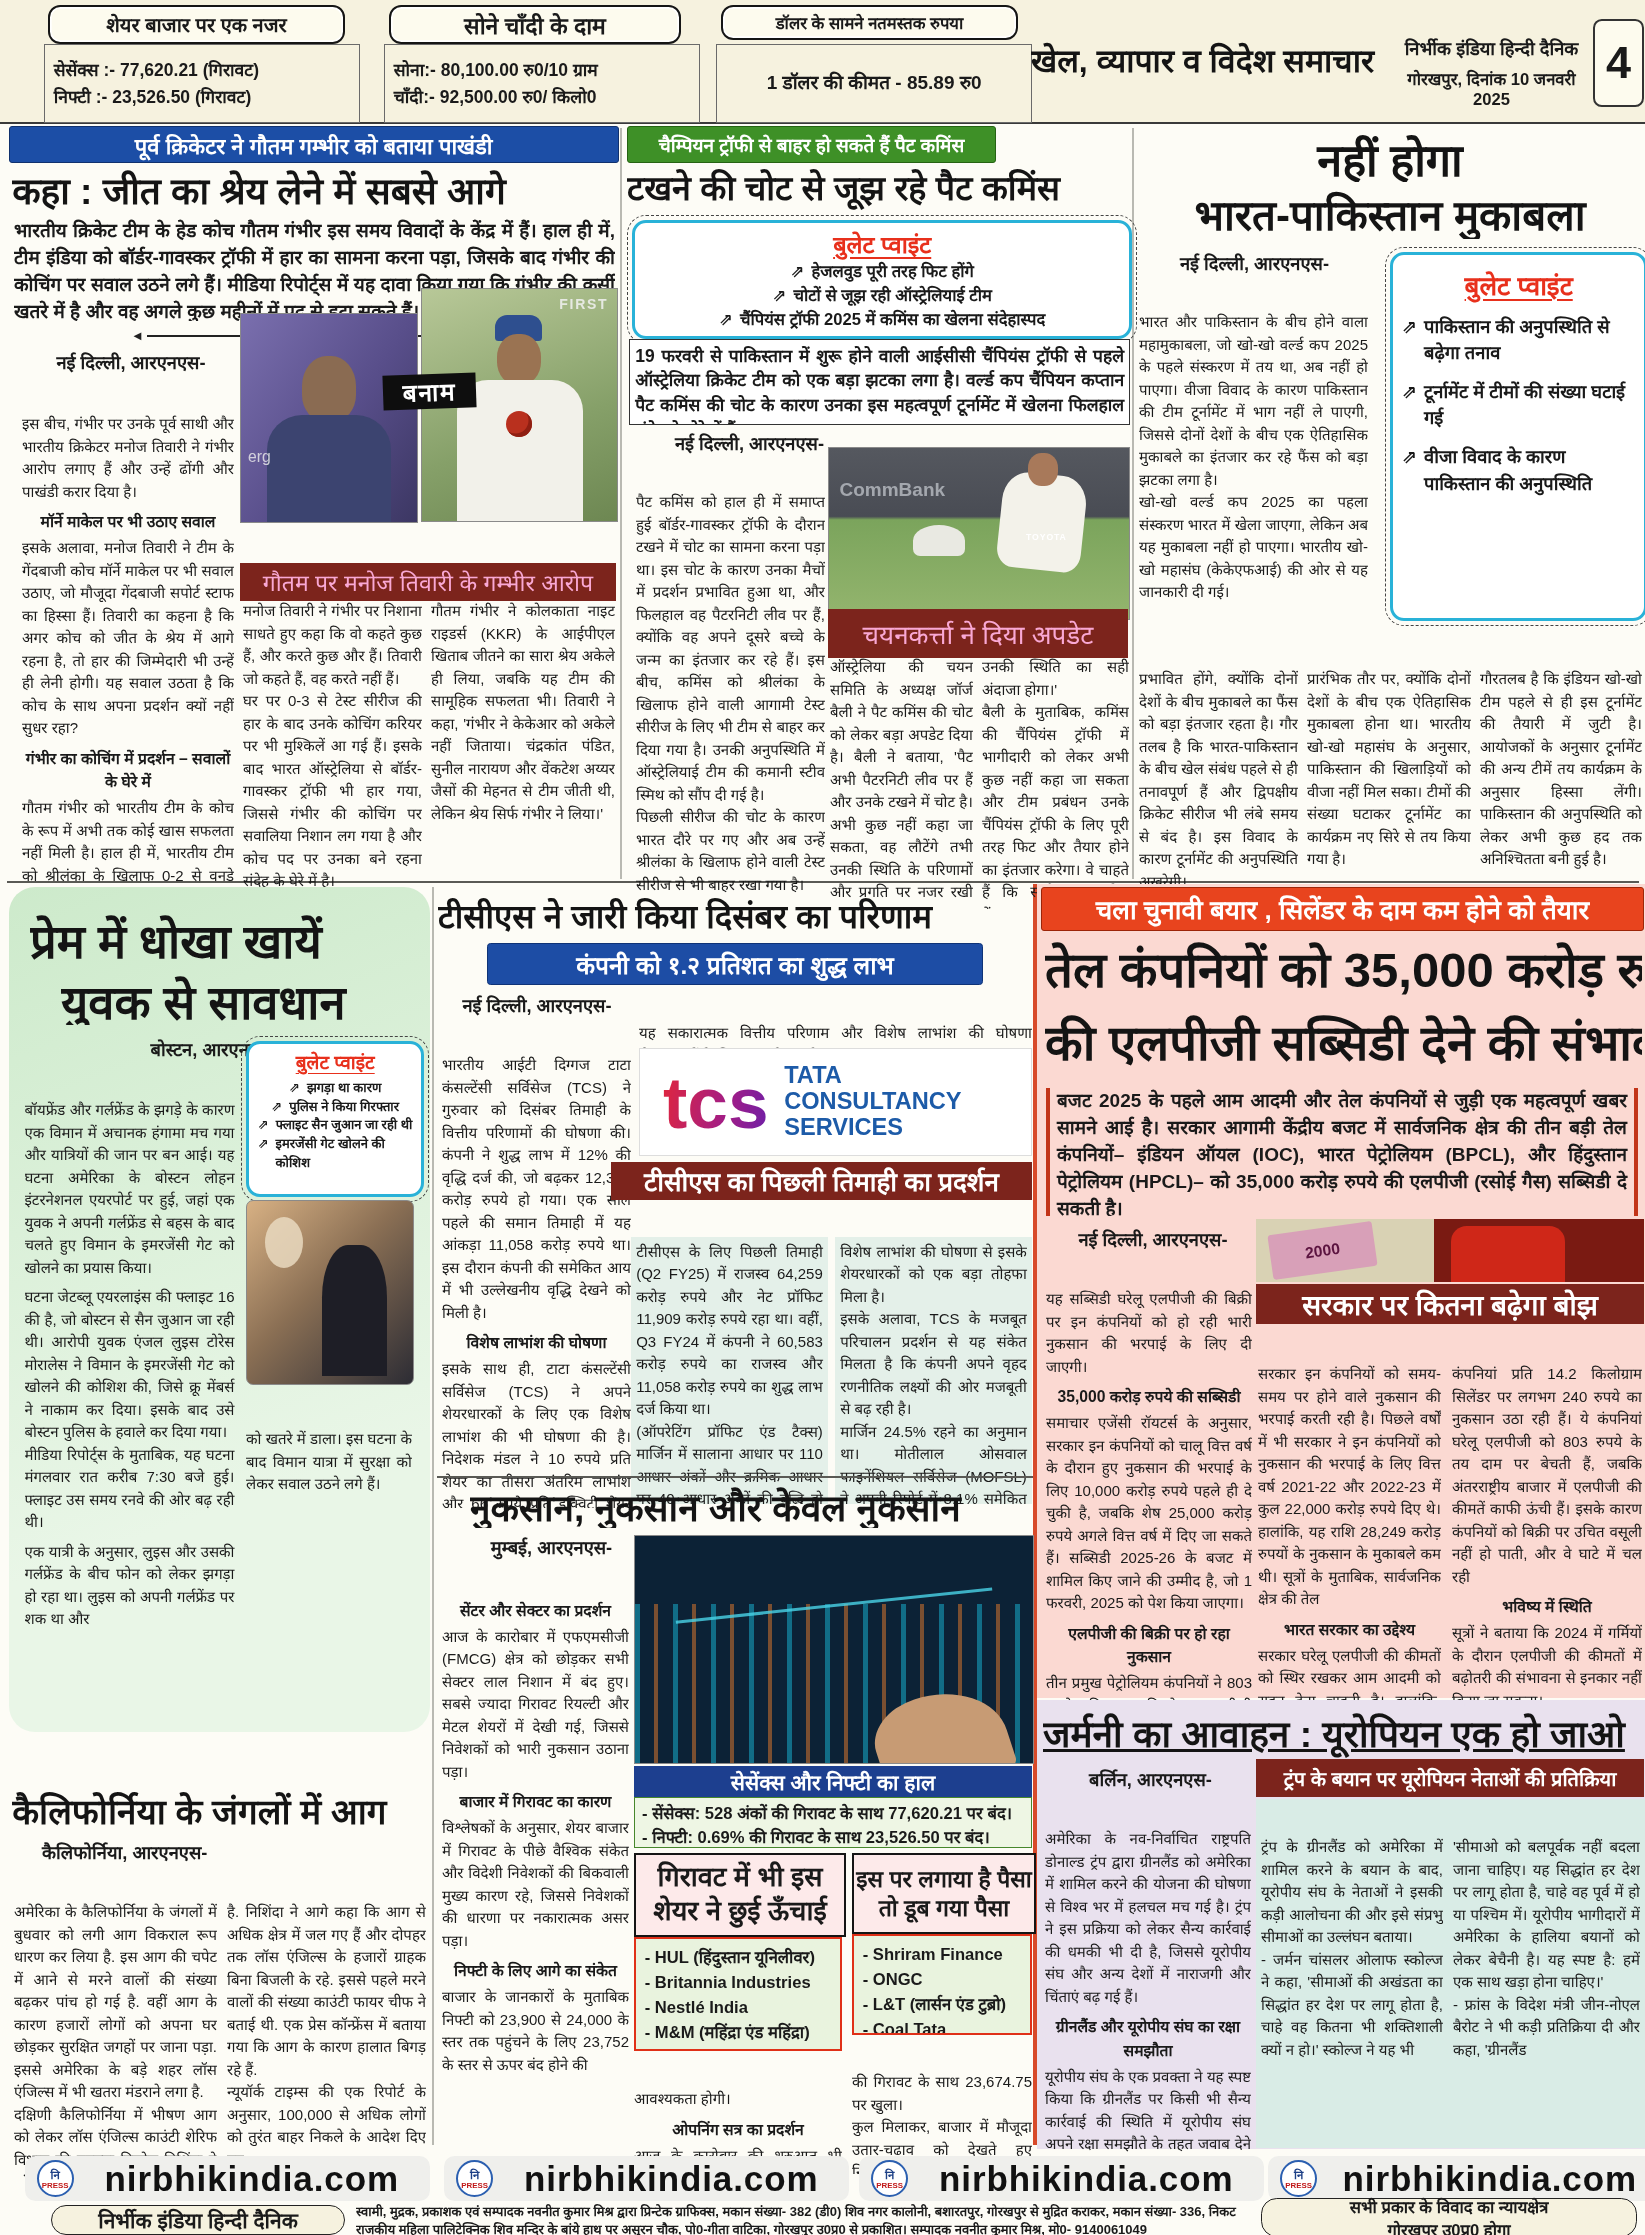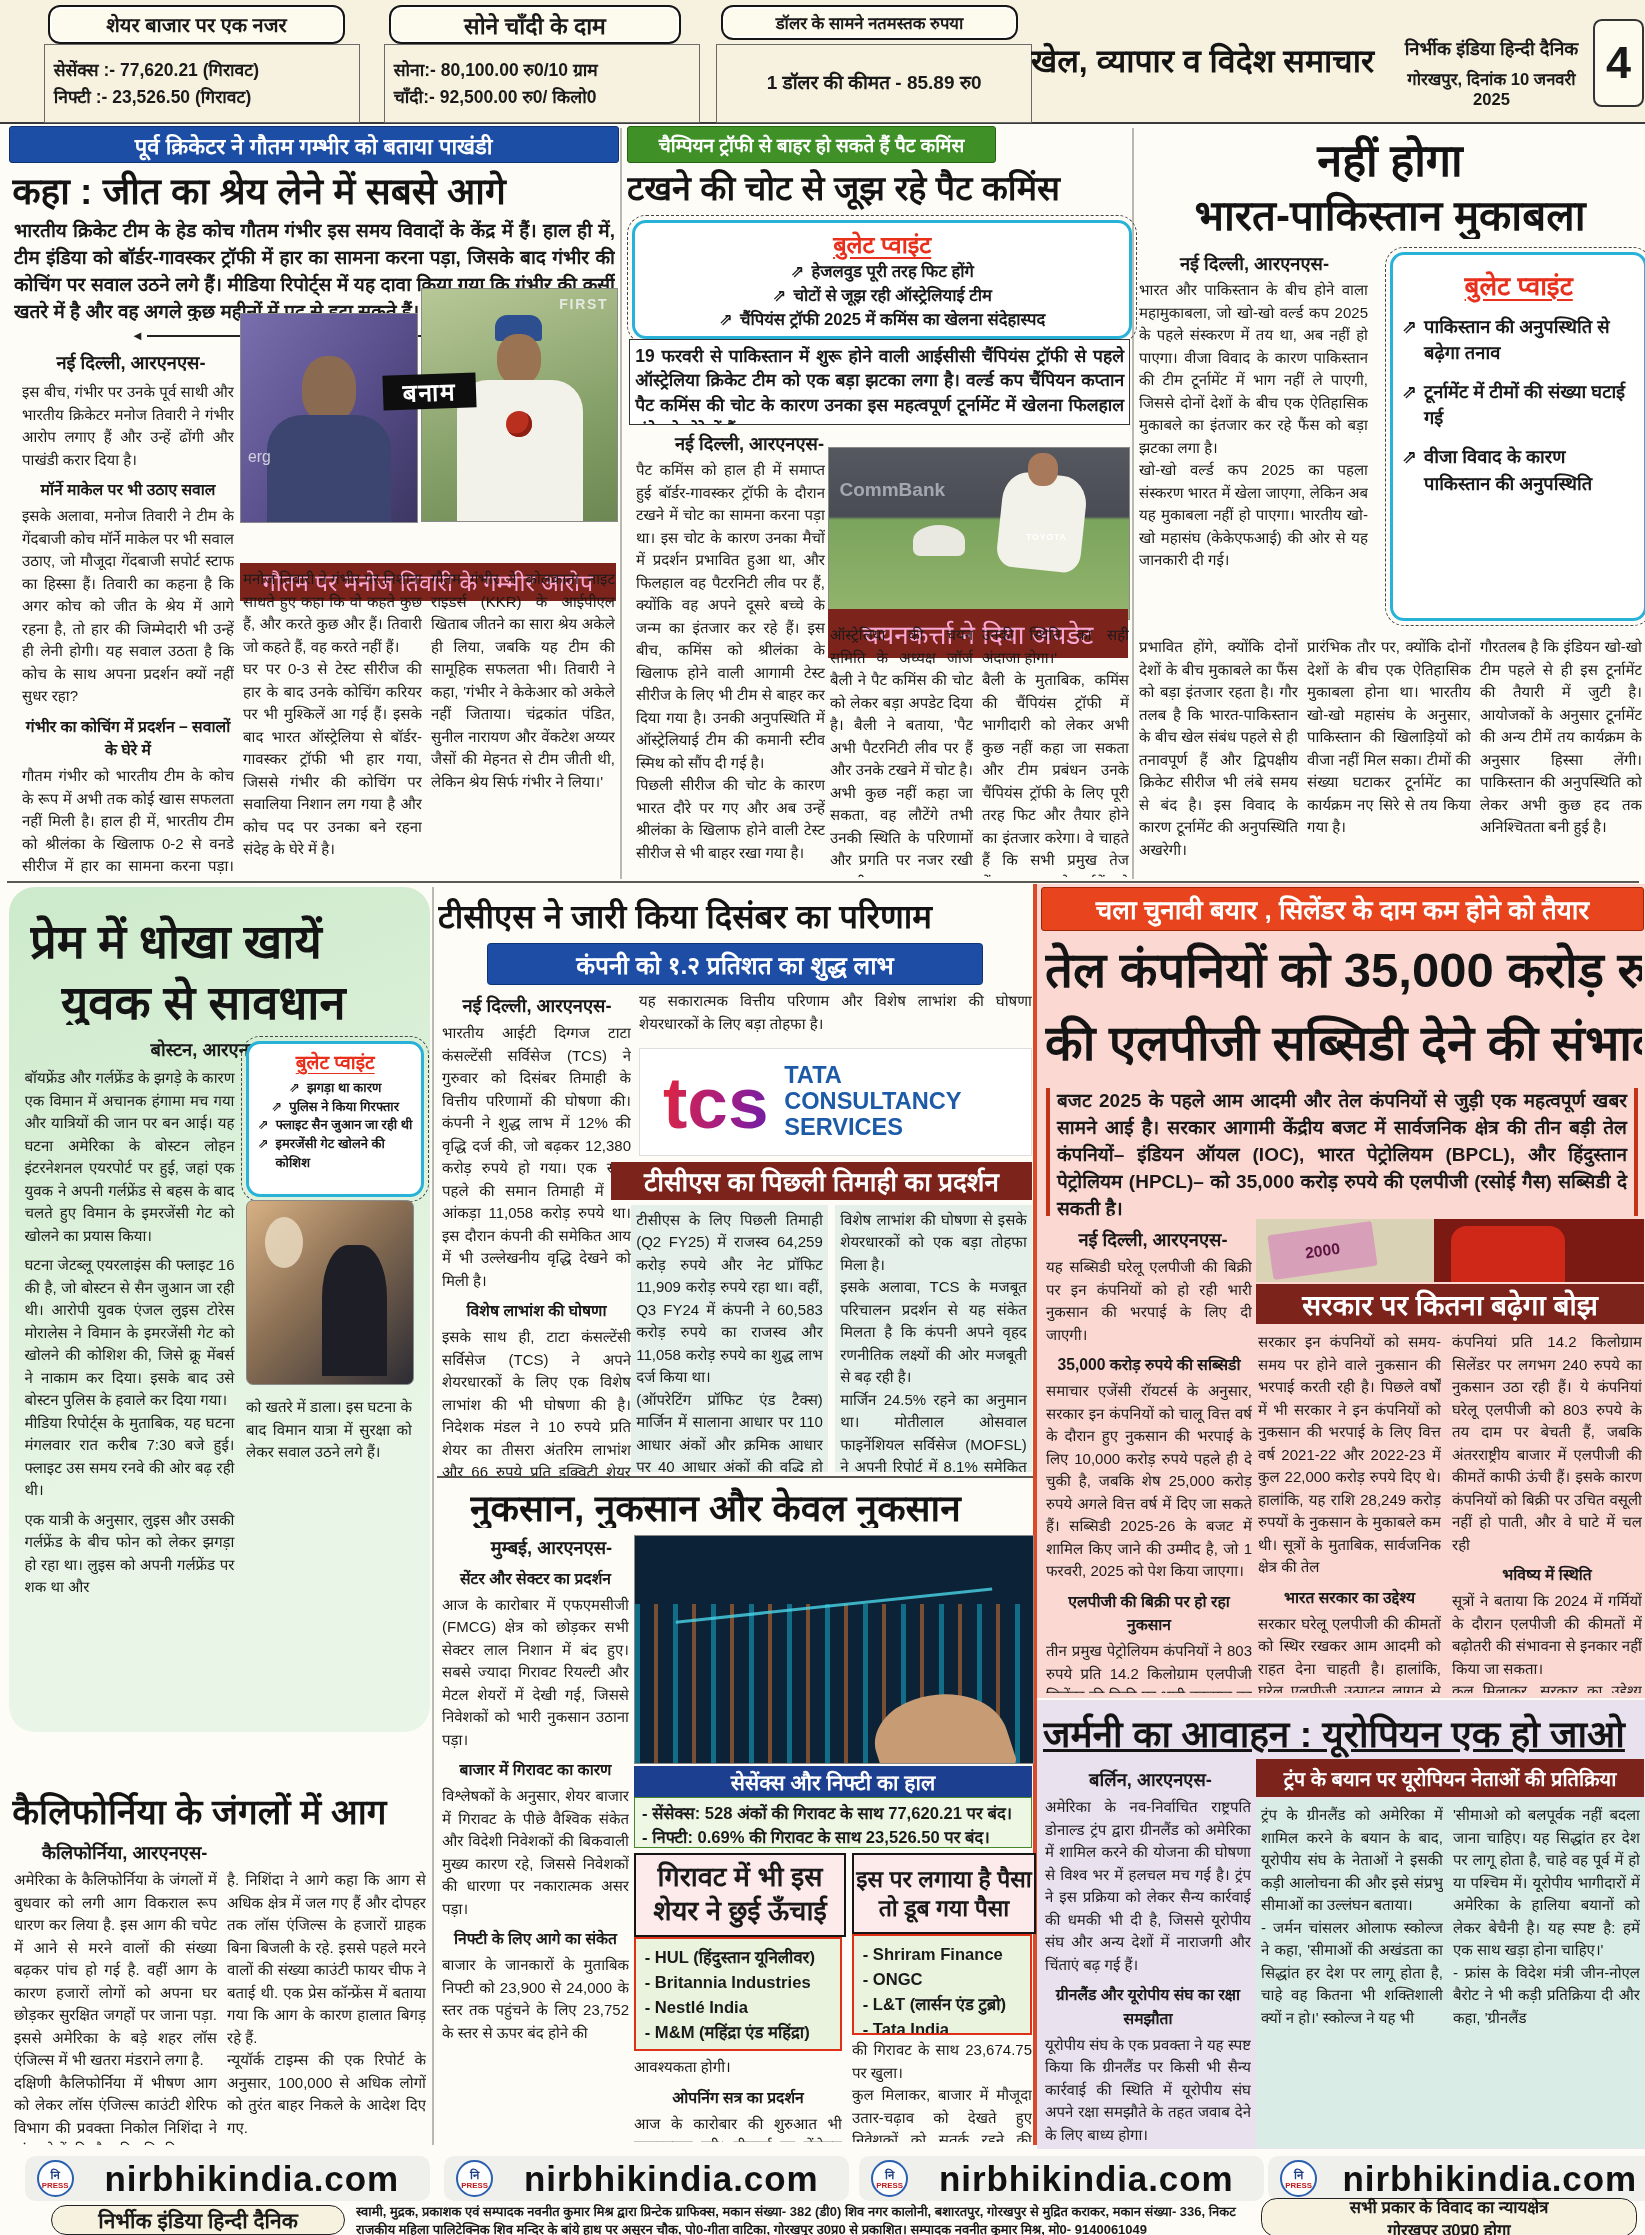--- a/index.html
+++ b/index.html
@@ -12,21 +12,21 @@
   .cell{background:#f6f2df;border:1.7px solid #6a6a6a;padding:3.5px 8.7px;display:flex;flex-direction:column;
         justify-content:center;font-weight:800;}
   .cell div{line-height:1.5;}
   .banner{color:#fff;font-weight:800;display:flex;align-items:center;justify-content:center;border-radius:3px;}
   .b-blue{background:#1c4ea6;border:1.7px solid #10316e;}
   .b-green{background:#3e9027;border:1.7px solid #256313;}
   .b-red{background:#e8441e;border:1.7px solid #9c2508;}
   .headline{font-weight:800;color:#141414;text-align:center;white-space:nowrap;overflow:hidden;}
   .hl-left{text-align:left;}
   .intro{font-weight:700;text-align:justify;line-height:1.42;overflow:hidden;}
-  .body-col{font-size:15px;line-height:1.5;text-align:justify;overflow:hidden;}
+  .body-col{font-size:15px;line-height:1.5;text-align:justify;overflow:hidden;margin-top:32px;}
   .body-col p{margin:0 0 7px 0;white-space:pre-line;}
   .byline{font-weight:800;text-align:center;font-size:18.3px;}
   .subh{font-weight:800;text-align:center;font-size:15.7px;margin:3.5px 0;}
   .ticket{background:#fff;border:3.5px solid #29b2d8;border-radius:14px;outline:1.7px dashed #444;outline-offset:4.4px;
           display:flex;flex-direction:column;align-items:center;padding:5.2px 8.7px;overflow:hidden;}
   .bp-title{color:#e8301c;font-weight:800;text-decoration:underline;text-underline-offset:3.5px;}
   .bullet{display:flex;gap:7px;font-weight:700;align-items:baseline;line-height:1.45;}
   .bullet .ic{font-weight:900;}
   .band{background:#7c241c;color:#fff;font-weight:800;display:flex;align-items:center;justify-content:center;overflow:hidden;}
   .band-blue{background:#1d3f8f;}
@@ -307,21 +307,21 @@
   <div class="abs body-col" style="left:634px;top:2056px;width:208px;height:86px;">
     <p>आवश्यकता होगी।</p>
     <div class="subh">ओपनिंग सत्र का प्रदर्शन</div>
     <p>आज के कारोबार की शुरुआत भी नकारात्मक रही। बीएसई पर सेंसेक्स 158 अंकों की गिरावट के साथ 77,989.63 पर खुला, जबकि निफ्टी 0.06%</p>
   </div>
   <div class="abs boxtitle" style="left:852px;top:1853px;width:180px;height:77px;font-size:23px;">इस पर लगाया है पैसा तो डूब गया पैसा</div>
   <div class="abs stocklist" style="left:852px;top:1934px;width:180px;height:101px;font-size:16.6px;box-sizing:border-box;">
     <div>- Shriram Finance</div>
     <div>- ONGC</div>
     <div>- L&amp;T (लार्सन एंड टुब्रो)</div>
-    <div>- Tata India</div>
+    <div>- Coal Tata</div>
 
   </div>
   <div class="abs body-col" style="left:852px;top:2039px;width:180px;height:103px;">
     <p>की गिरावट के साथ 23,674.75 पर खुला।
 कुल मिलाकर, बाजार में मौजूदा उतार-चढ़ाव को देखते हुए निवेशकों को सतर्क रहने की सलाह दी जा रही है, जबकि कुछ ब्रोकरेज हाउस ने लंबी अवधि के लिए बाजार में संभावित सुधार का संकेत दिया है।</p>
   </div>
 
   <div class="abs pinkbg" style="left:1037px;top:884px;width:609px;height:814px;"></div>
   <div class="abs banner b-red" style="left:1041px;top:887px;width:601px;height:42px;font-size:26px;">चला चुनावी बयार , सिलेंडर के दाम कम होने को तैयार</div>
   <div class="abs headline hl-left" style="left:1045px;top:935px;width:597px;height:70px;font-size:49px;">तेल कंपनियों को 35,000 करोड़ रुपये</div>

